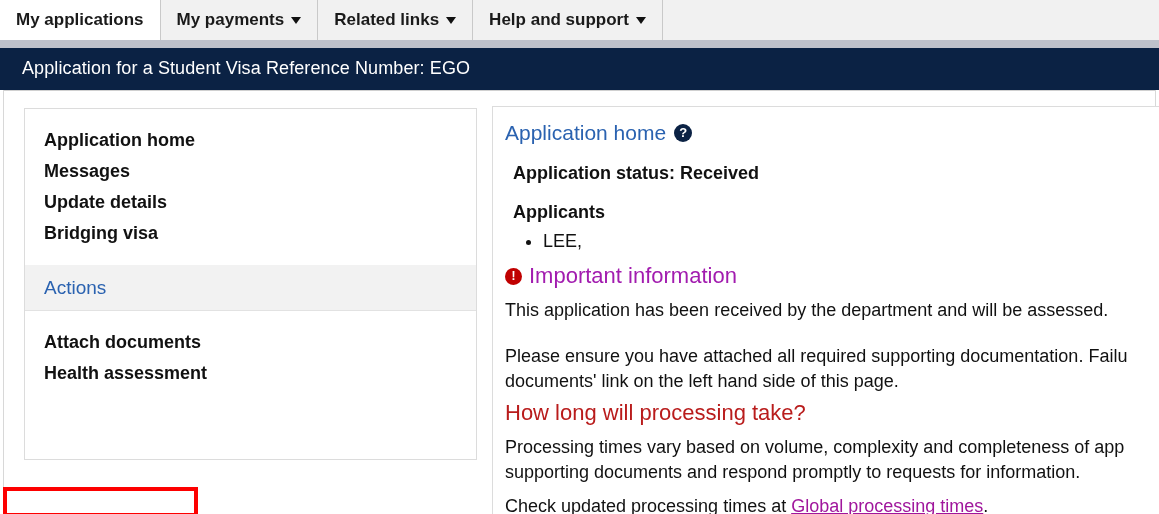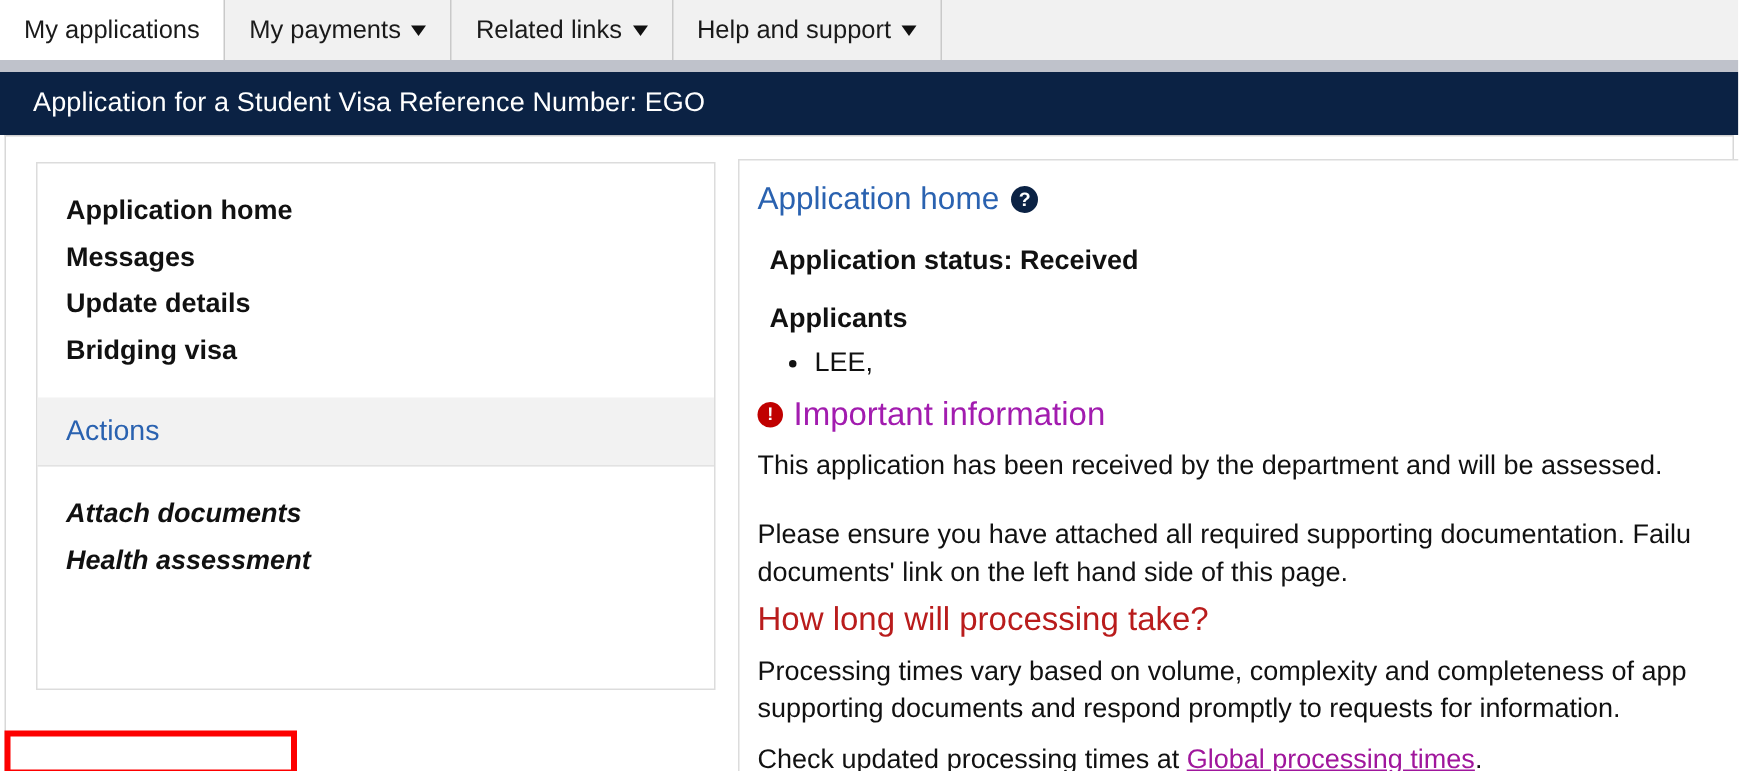--- a/index.html
+++ b/index.html
@@ -17,20 +17,21 @@
     background: #f1f1f1;
     display: flex; align-items: stretch;
   }
   .nav-tab {
     display: flex; align-items: center;
     padding: 0 16px;
     font-size: 17px; color: #1a1a1a;
     border-right: 1px solid #c9c9c9;
     white-space: nowrap;
     cursor: pointer;
+    font-weight: bold;
   }
   .nav-tab.active { background: #ffffff; }
   .caret {
     display: inline-block; margin-left: 7px;
     width: 0; height: 0;
     border-left: 5px solid transparent;
     border-right: 5px solid transparent;
     border-top: 7px solid #111;
   }
   .nav-fill { flex: 1 1 auto; }
@@ -81,21 +82,21 @@
   .panel-head span { color: #2a62b0; font-size: 19px; }
   .menu-list { padding: 16px 0 12px 19px; }
   .menu-list a {
     display: block;
     font-size: 18px; font-weight: bold; color: #111111;
     text-decoration: none;
     line-height: 31px;
     cursor: pointer;
   }
   .actions-head { margin-top: 4px; }
-  .actions-list { padding: 16px 0 0 19px; position: relative; font-style: italic; }
+  .actions-list { padding: 16px 0 0 19px; position: relative; }
   .actions-list a {
     display: block;
     font-size: 18px; font-weight: bold; color: #111111;
     text-decoration: none;
     line-height: 31px;
     cursor: pointer;
   }
   .hl-box {
     position: absolute; left: -22px; top: 378px;
     width: 195px; height: 30px;

